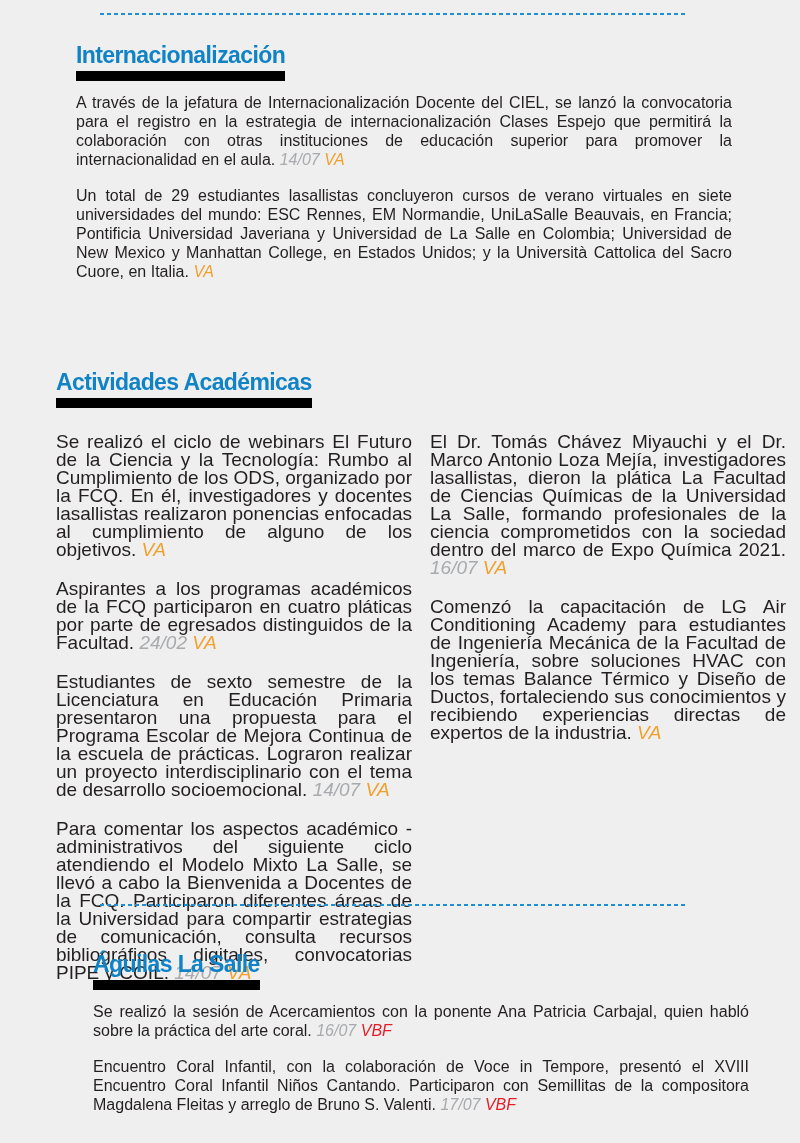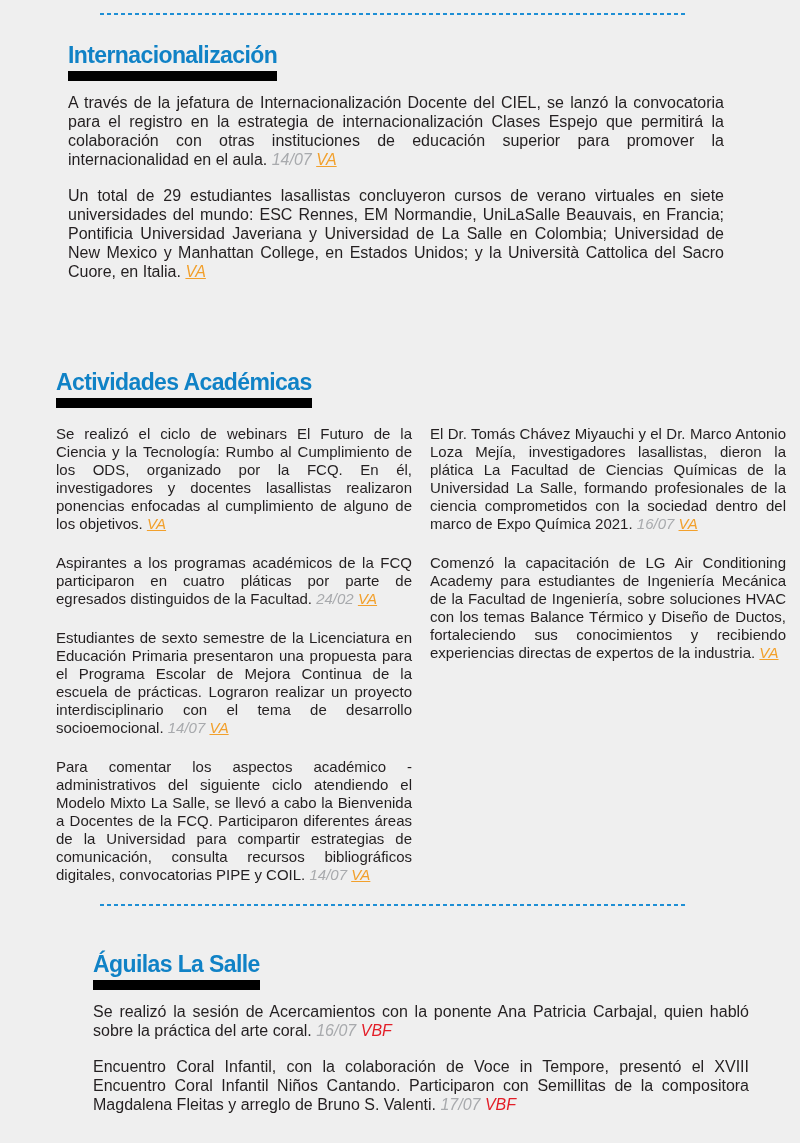--- a/index.html
+++ b/index.html
@@ -29,21 +29,21 @@
     position: absolute;
     height: 2px;
     background-image: repeating-linear-gradient(90deg,
       var(--divider-blue) 0px, var(--divider-blue) 4px,
       transparent 4px, transparent 7px);
   }
   .divider-top { left: 100px; top: 13px; width: 585px; }
   .divider-mid { left: 100px; top: 904px; width: 585px; }
 
   .section { position: absolute; }
-  .section-1 { left: 68px; top: 42px; width: 656px; }
+  .section-1 { left: 76px; top: 42px; width: 656px; }
   .section-2 { left: 56px; top: 369px; width: 730px; }
   .section-3 { left: 93px; top: 951px; width: 656px; }
 
   .header-block { display: inline-block; margin-bottom: 12px; }
   .section-title {
     margin: 0;
     font-size: 23px;
     line-height: 26px;
     font-weight: 700;
     letter-spacing: -0.6px;
@@ -60,29 +60,29 @@
     margin: 0 0 17px 0;
     font-size: 16px;
     line-height: 19px;
     text-align: justify;
     hyphens: auto;
     -webkit-hyphens: auto;
   }
   .section-2 .columns { display: flex; gap: 18px; margin-top: 1px; }
   .section-2 .col { flex: 1; min-width: 0; }
   .section-2 .para {
-    font-size: 15px;
+    font-size: 19px;
     line-height: 18px;
-    margin: 4px 0 21px 0;
+    margin: 12px 0 21px 0;
   }
   .section-2 .col .para:last-child { margin-bottom: 0; }
 
   .seg-italic { }
   .seg-date { font-style: italic; color: var(--date-gray); }
-  .seg-credit-va { font-style: italic; color: var(--credit-va); text-decoration: underline; }
+  .seg-credit-va { font-style: italic; color: var(--credit-va); }
   .seg-credit-rec { font-style: italic; color: var(--credit-rec); }
   .seg-credit-vbf { font-style: italic; color: var(--credit-vbf); }
 </style>
 </head>
 <body>
 
 <div class="page">
 
   <div class="divider divider-top"></div>
 

